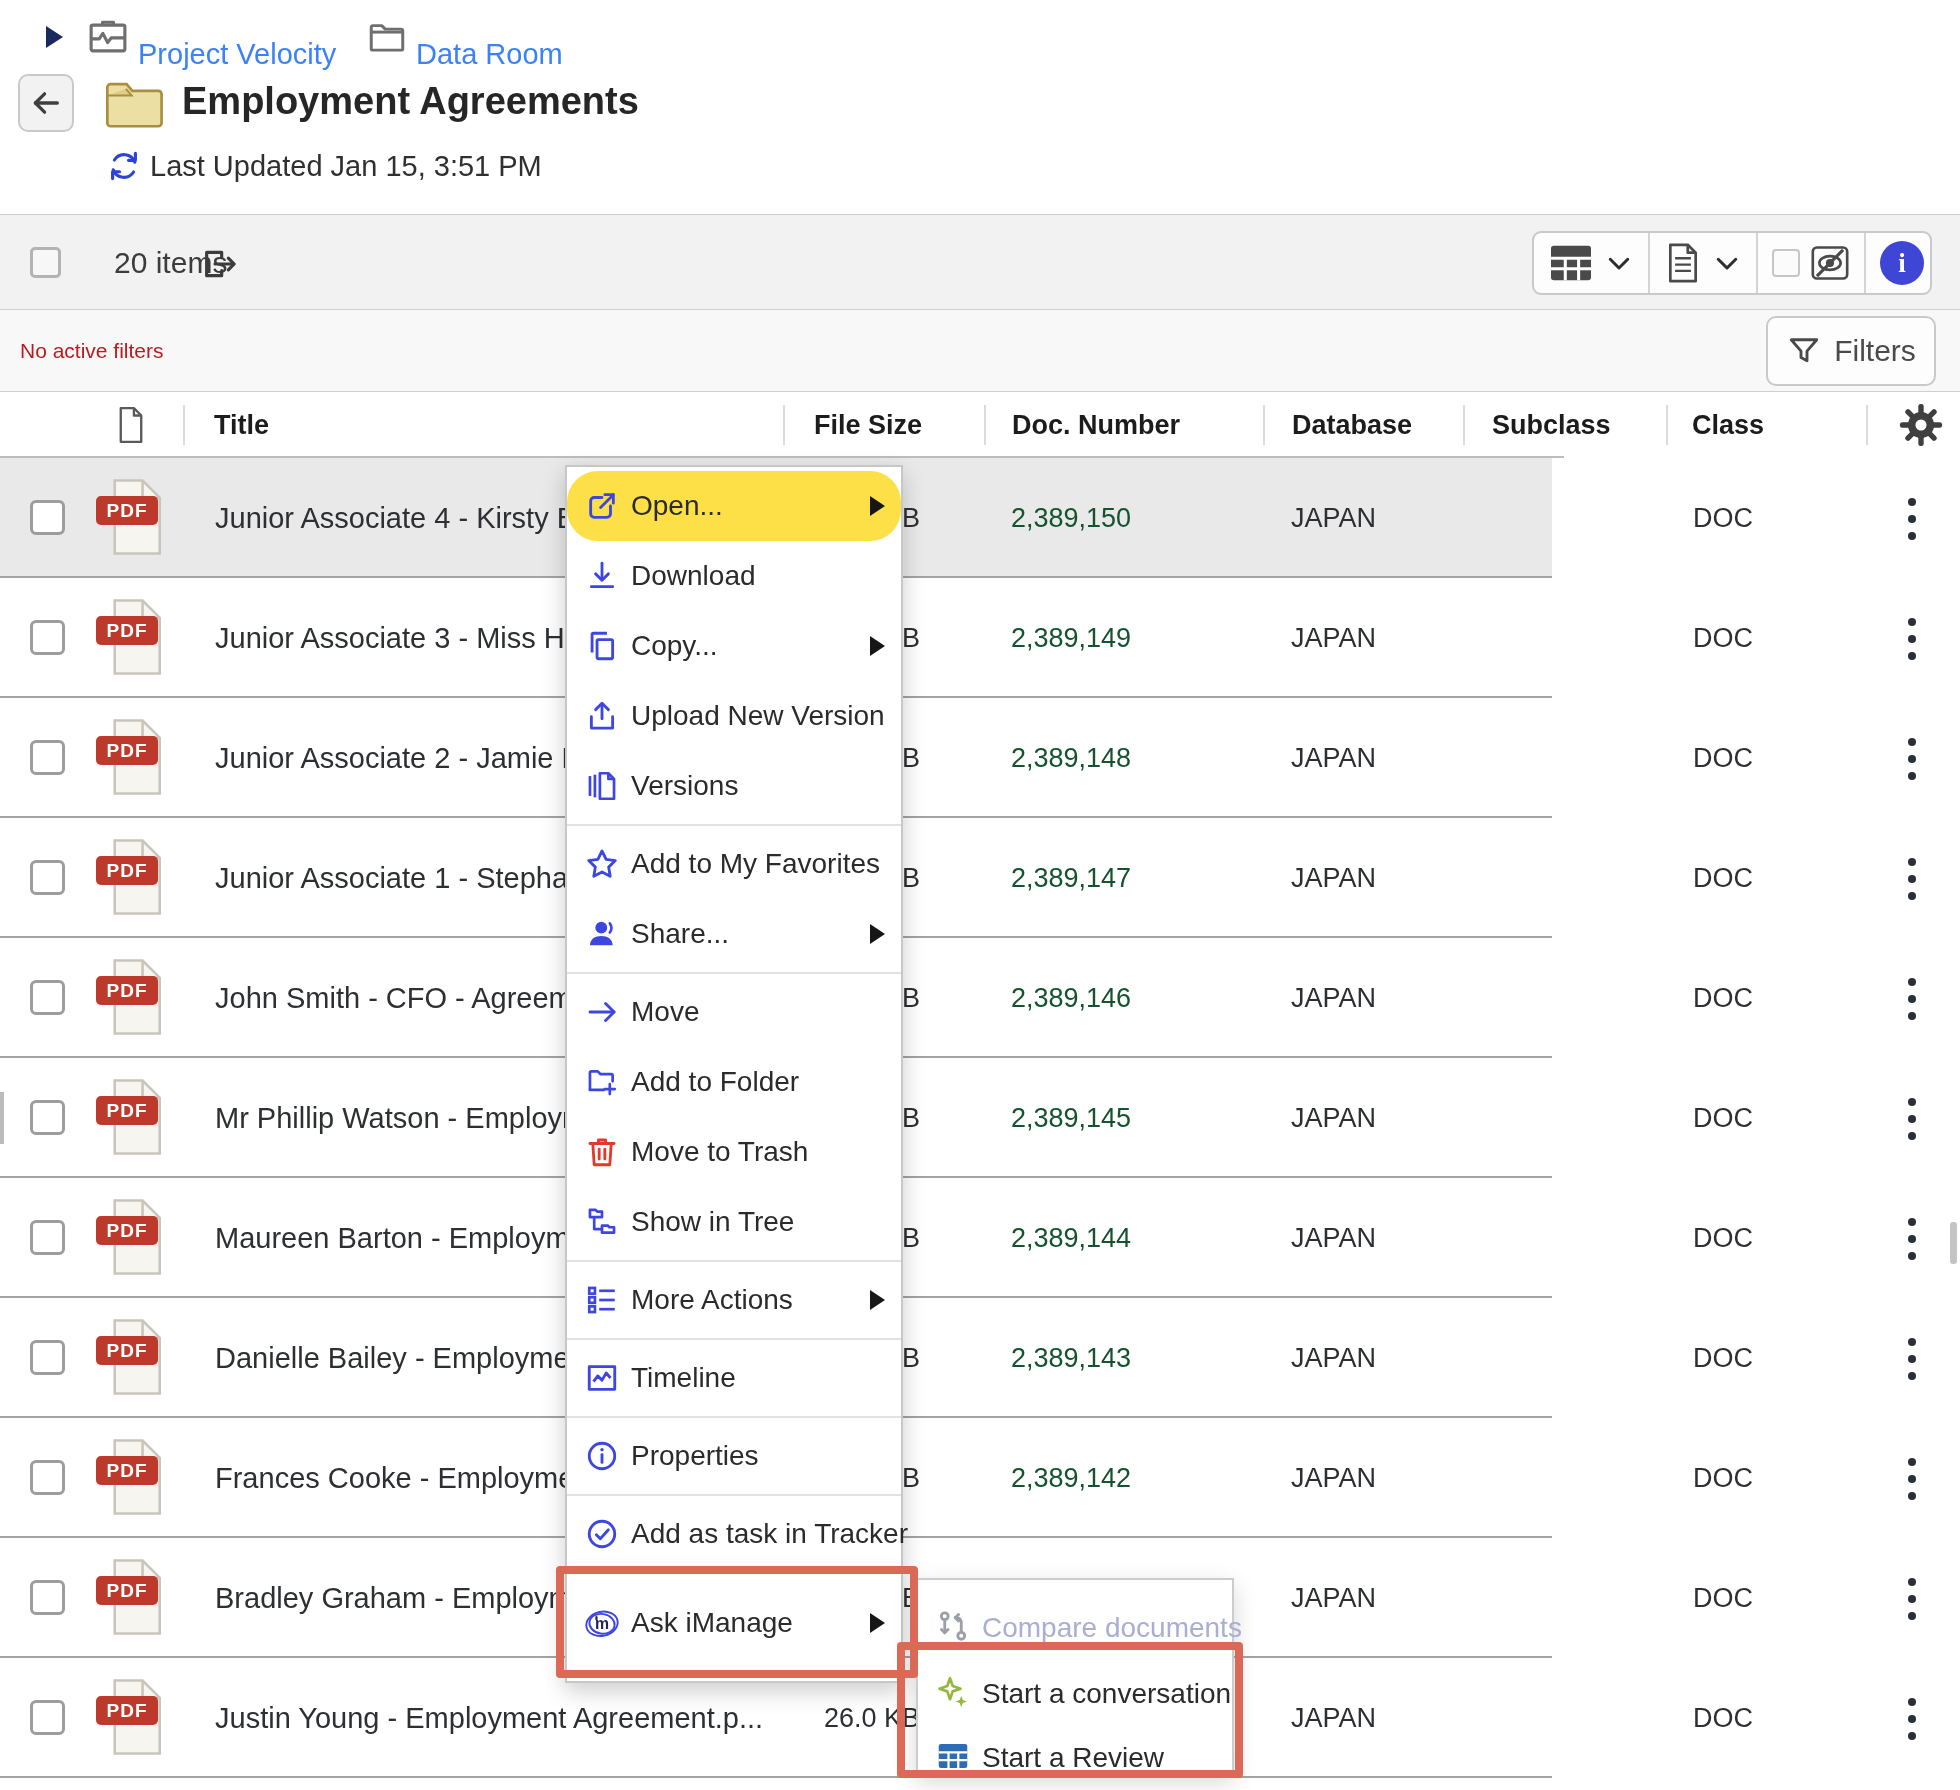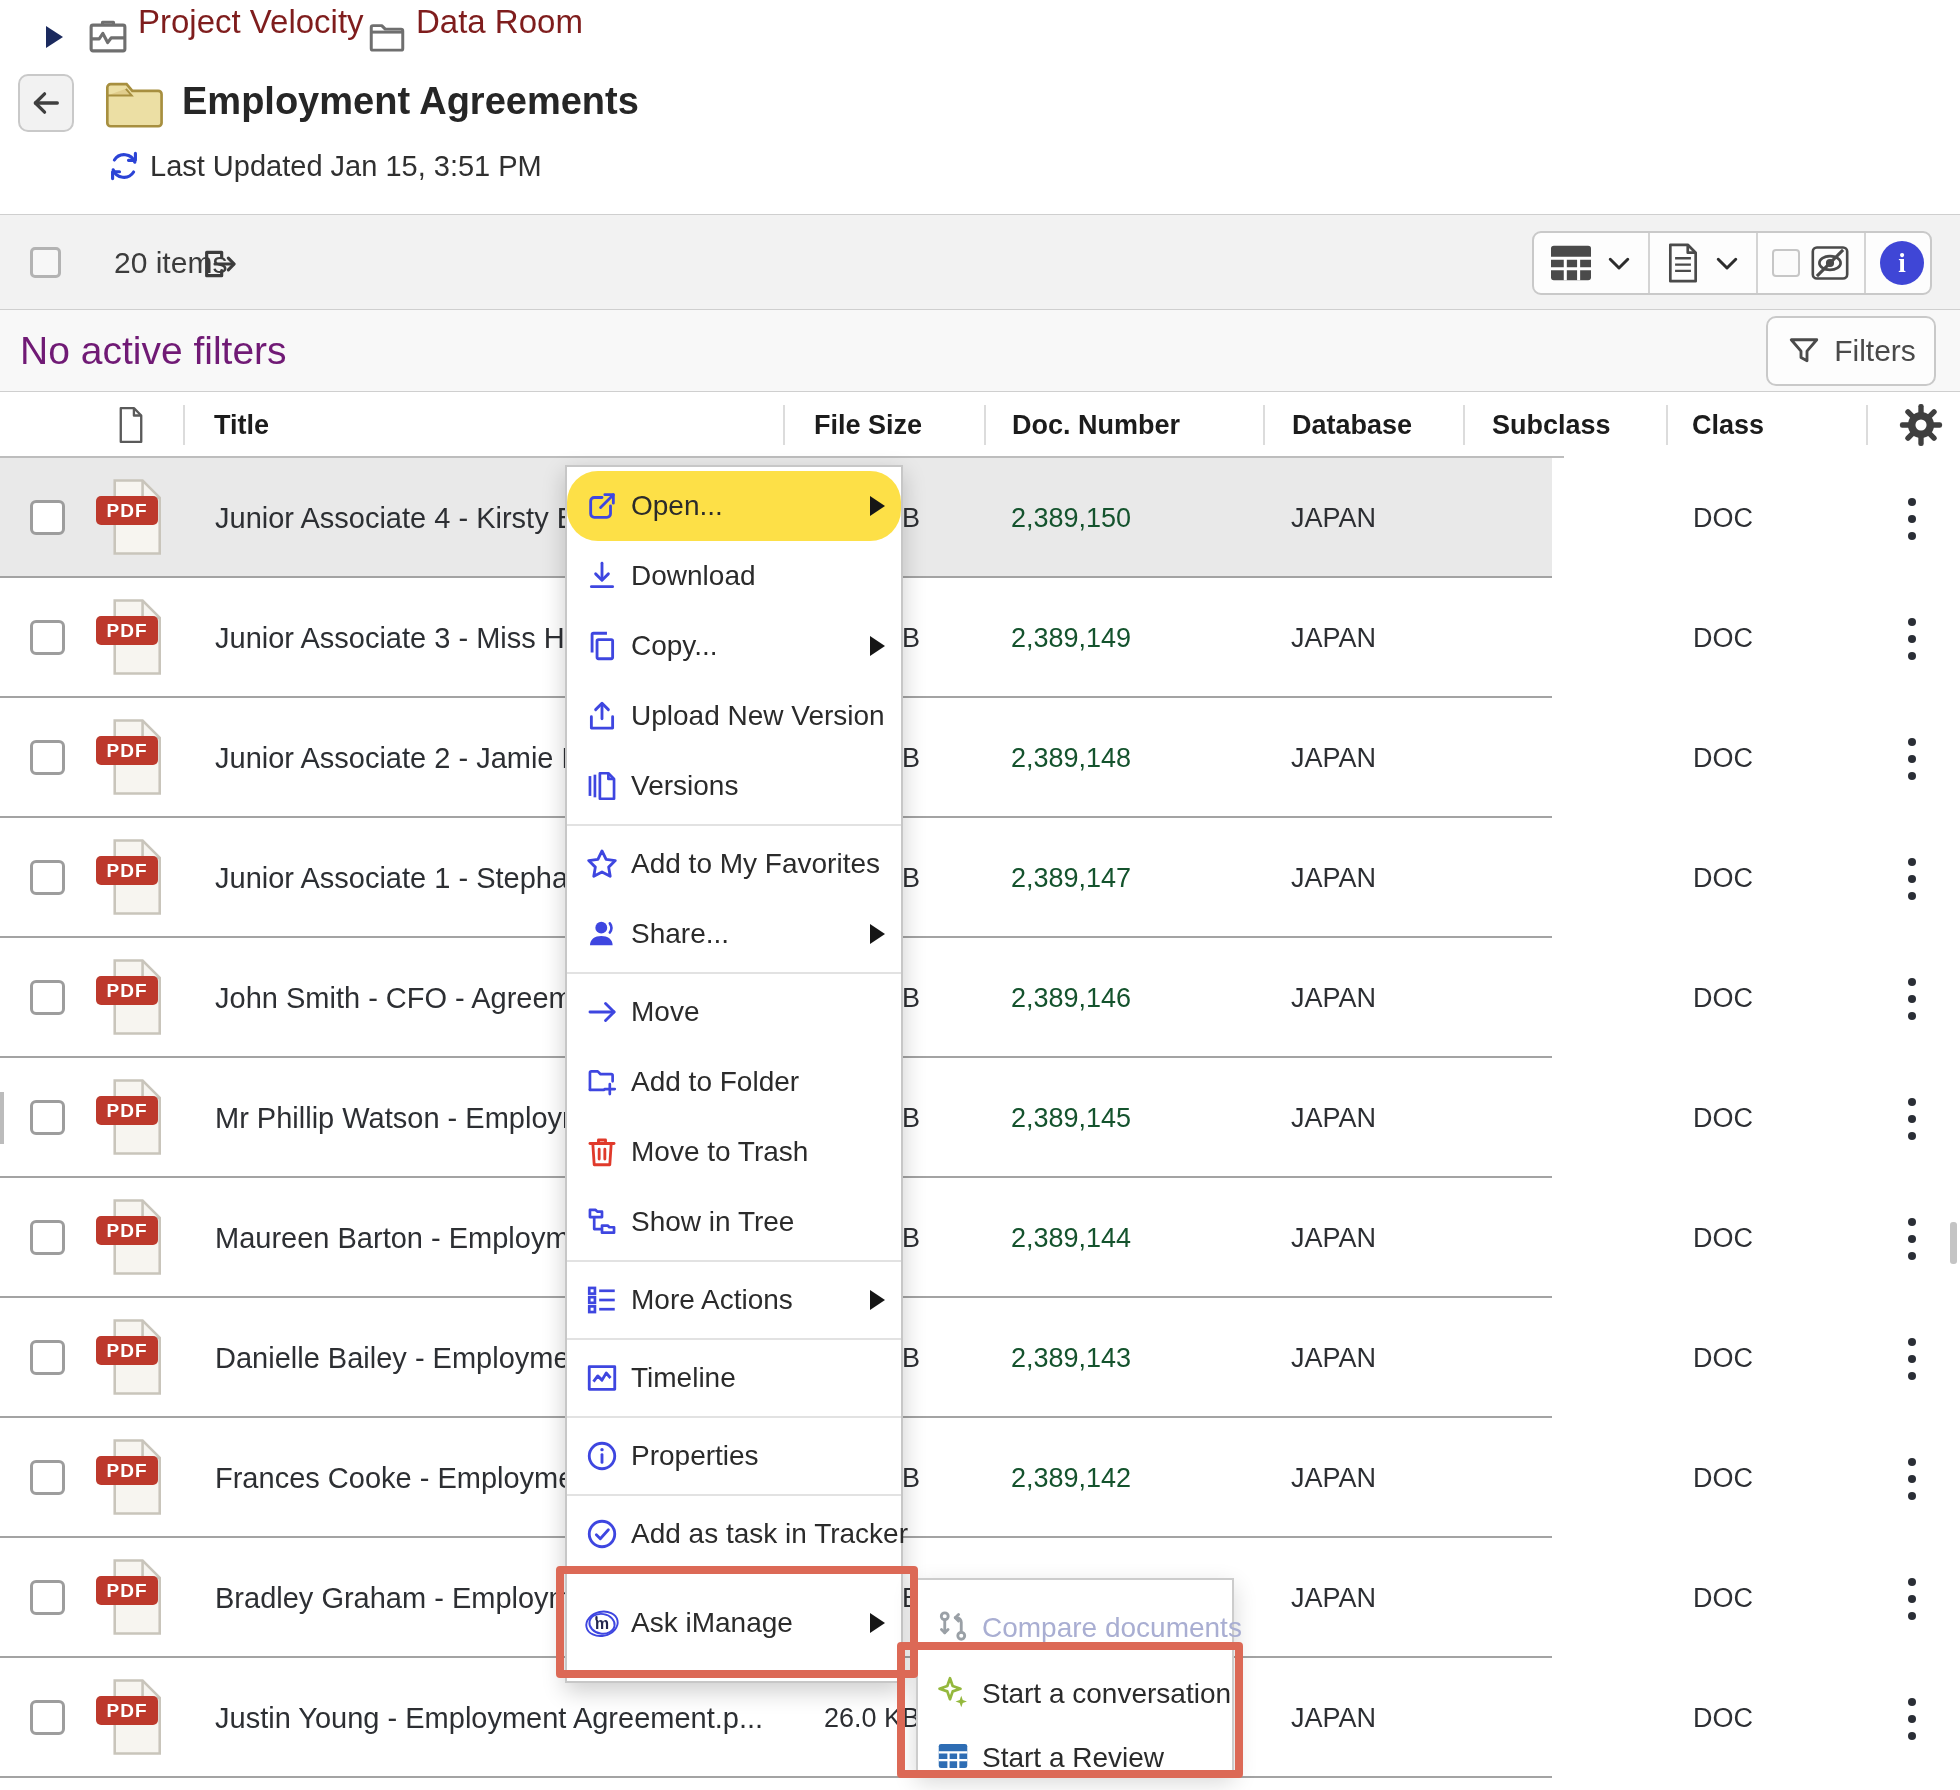--- a/index.html
+++ b/index.html
@@ -3,21 +3,21 @@
 <meta charset="utf-8">
 <style>
   * { margin:0; padding:0; box-sizing:border-box; }
   html,body { width:1960px; height:1790px; background:#fff; font-family:"Liberation Sans",sans-serif; color:#2d2d2d; overflow:hidden; }
   #stage { position:relative; width:1960px; height:1790px; background:#fff; }
 
   
   .crumb-tri { position:absolute; left:46px; top:26px; width:0; height:0;
     border-left:17px solid #1b2a5e; border-top:11px solid transparent; border-bottom:11px solid transparent; }
   .crumb-icon { position:absolute; top:16px; }
-  .crumb-label { position:absolute; top:0; font-size:33px; color:#7f1d1d; line-height:44px; white-space:nowrap; }
+  .crumb-label { position:absolute; top:32px; font-size:29px; color:#3b82f6; line-height:44px; white-space:nowrap; }
   .back-btn { position:absolute; left:18px; top:74px; width:56px; height:58px; background:#f2f2f2;
     border:2px solid #c9c9c9; border-radius:10px; display:flex; align-items:center; justify-content:center; }
   .title-folder { position:absolute; left:104px; top:76px; }
   .page-title { position:absolute; left:182px; top:80px; font-size:38px; font-weight:bold; color:#262626; white-space:nowrap; }
   .upd-icon { position:absolute; left:106px; top:148px; }
   .upd-text { position:absolute; left:150px; top:150px; font-size:29px; color:#303030; white-space:nowrap; }
 
   
   .toolbar { position:absolute; left:0; top:214px; width:1960px; height:96px; background:#f2f2f2;
     border-top:1px solid #cfcfcf; border-bottom:1px solid #cfcfcf; }
@@ -28,21 +28,21 @@
     border:2px solid #c9c9c9; border-radius:9px; display:flex; align-items:stretch; }
   .seg { display:flex; align-items:center; justify-content:center; gap:10px; padding:0 14px; }
   .seg + .seg { border-left:2px solid #d4d4d4; }
   .mini-cb { width:28px; height:28px; border:2px solid #c6c6c6; border-radius:4px; background:#fbfbfb; }
   .info-btn { width:44px; height:44px; border-radius:50%; background:#3f46d6; color:#fff; font-weight:bold;
     font-size:27px; line-height:44px; text-align:center; font-family:"Liberation Serif",serif; }
   .info-btn::after { content:"i"; }
 
   
   .filterrow { position:absolute; left:0; top:310px; width:1960px; height:82px; background:#f8f8f8; border-bottom:1px solid #cfcfcf; }
-  .nofilters { position:absolute; left:20px; top:0; line-height:82px; font-size:39px; color:#701a75; }
+  .nofilters { position:absolute; left:20px; top:0; line-height:82px; font-size:21px; color:#b91c1c; }
   .filters-btn { position:absolute; right:24px; top:6px; width:170px; height:70px; background:#fdfdfd; border:2px solid #c9c9c9;
     border-radius:10px; display:flex; align-items:center; justify-content:center; gap:12px; font-size:30px; color:#4a4a4a; }
 
   
   .thead { position:absolute; left:0; top:392px; width:1564px; height:66px; background:#fff; border-bottom:2px solid #bdbdbd; }
   .thead .hicon { position:absolute; left:116px; top:14px; }
   .hlabel { position:absolute; top:0; line-height:66px; font-size:27px; font-weight:bold; color:#1c1c1c; white-space:nowrap; }
   .hdiv { position:absolute; top:13px; width:2px; height:40px; background:#dcdcdc; }
   .gear { position:absolute; left:1898px; top:10px; }
 

